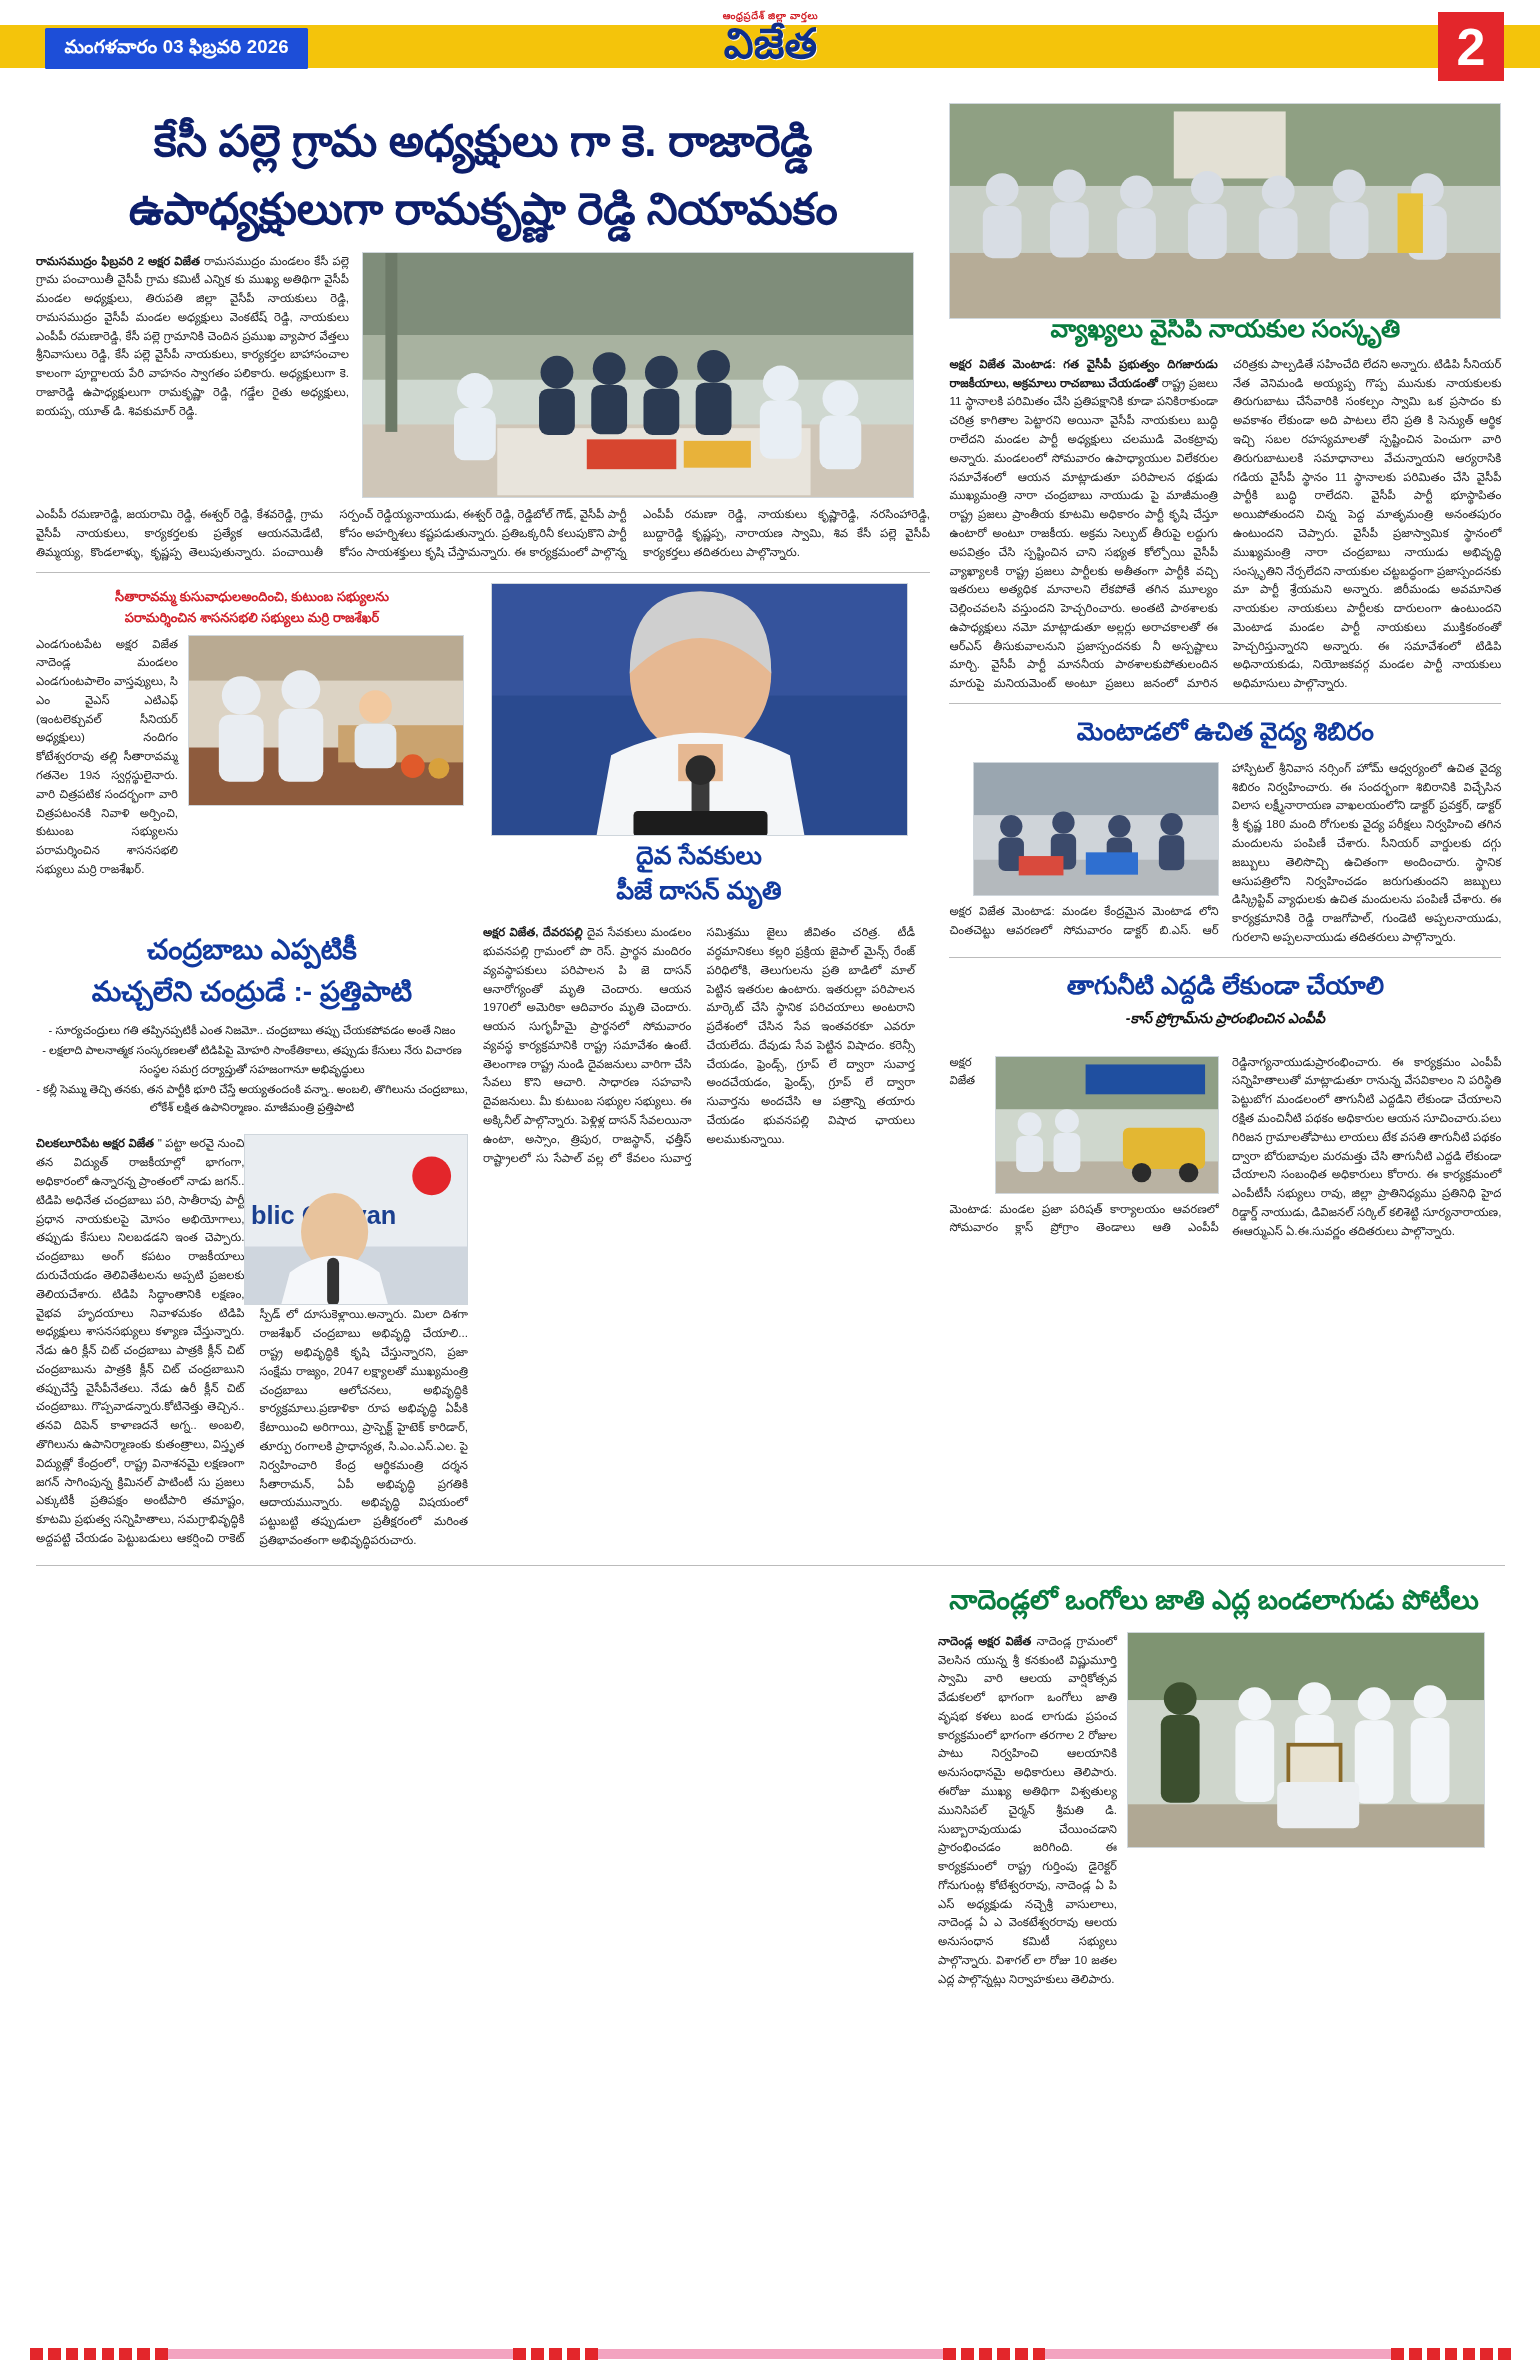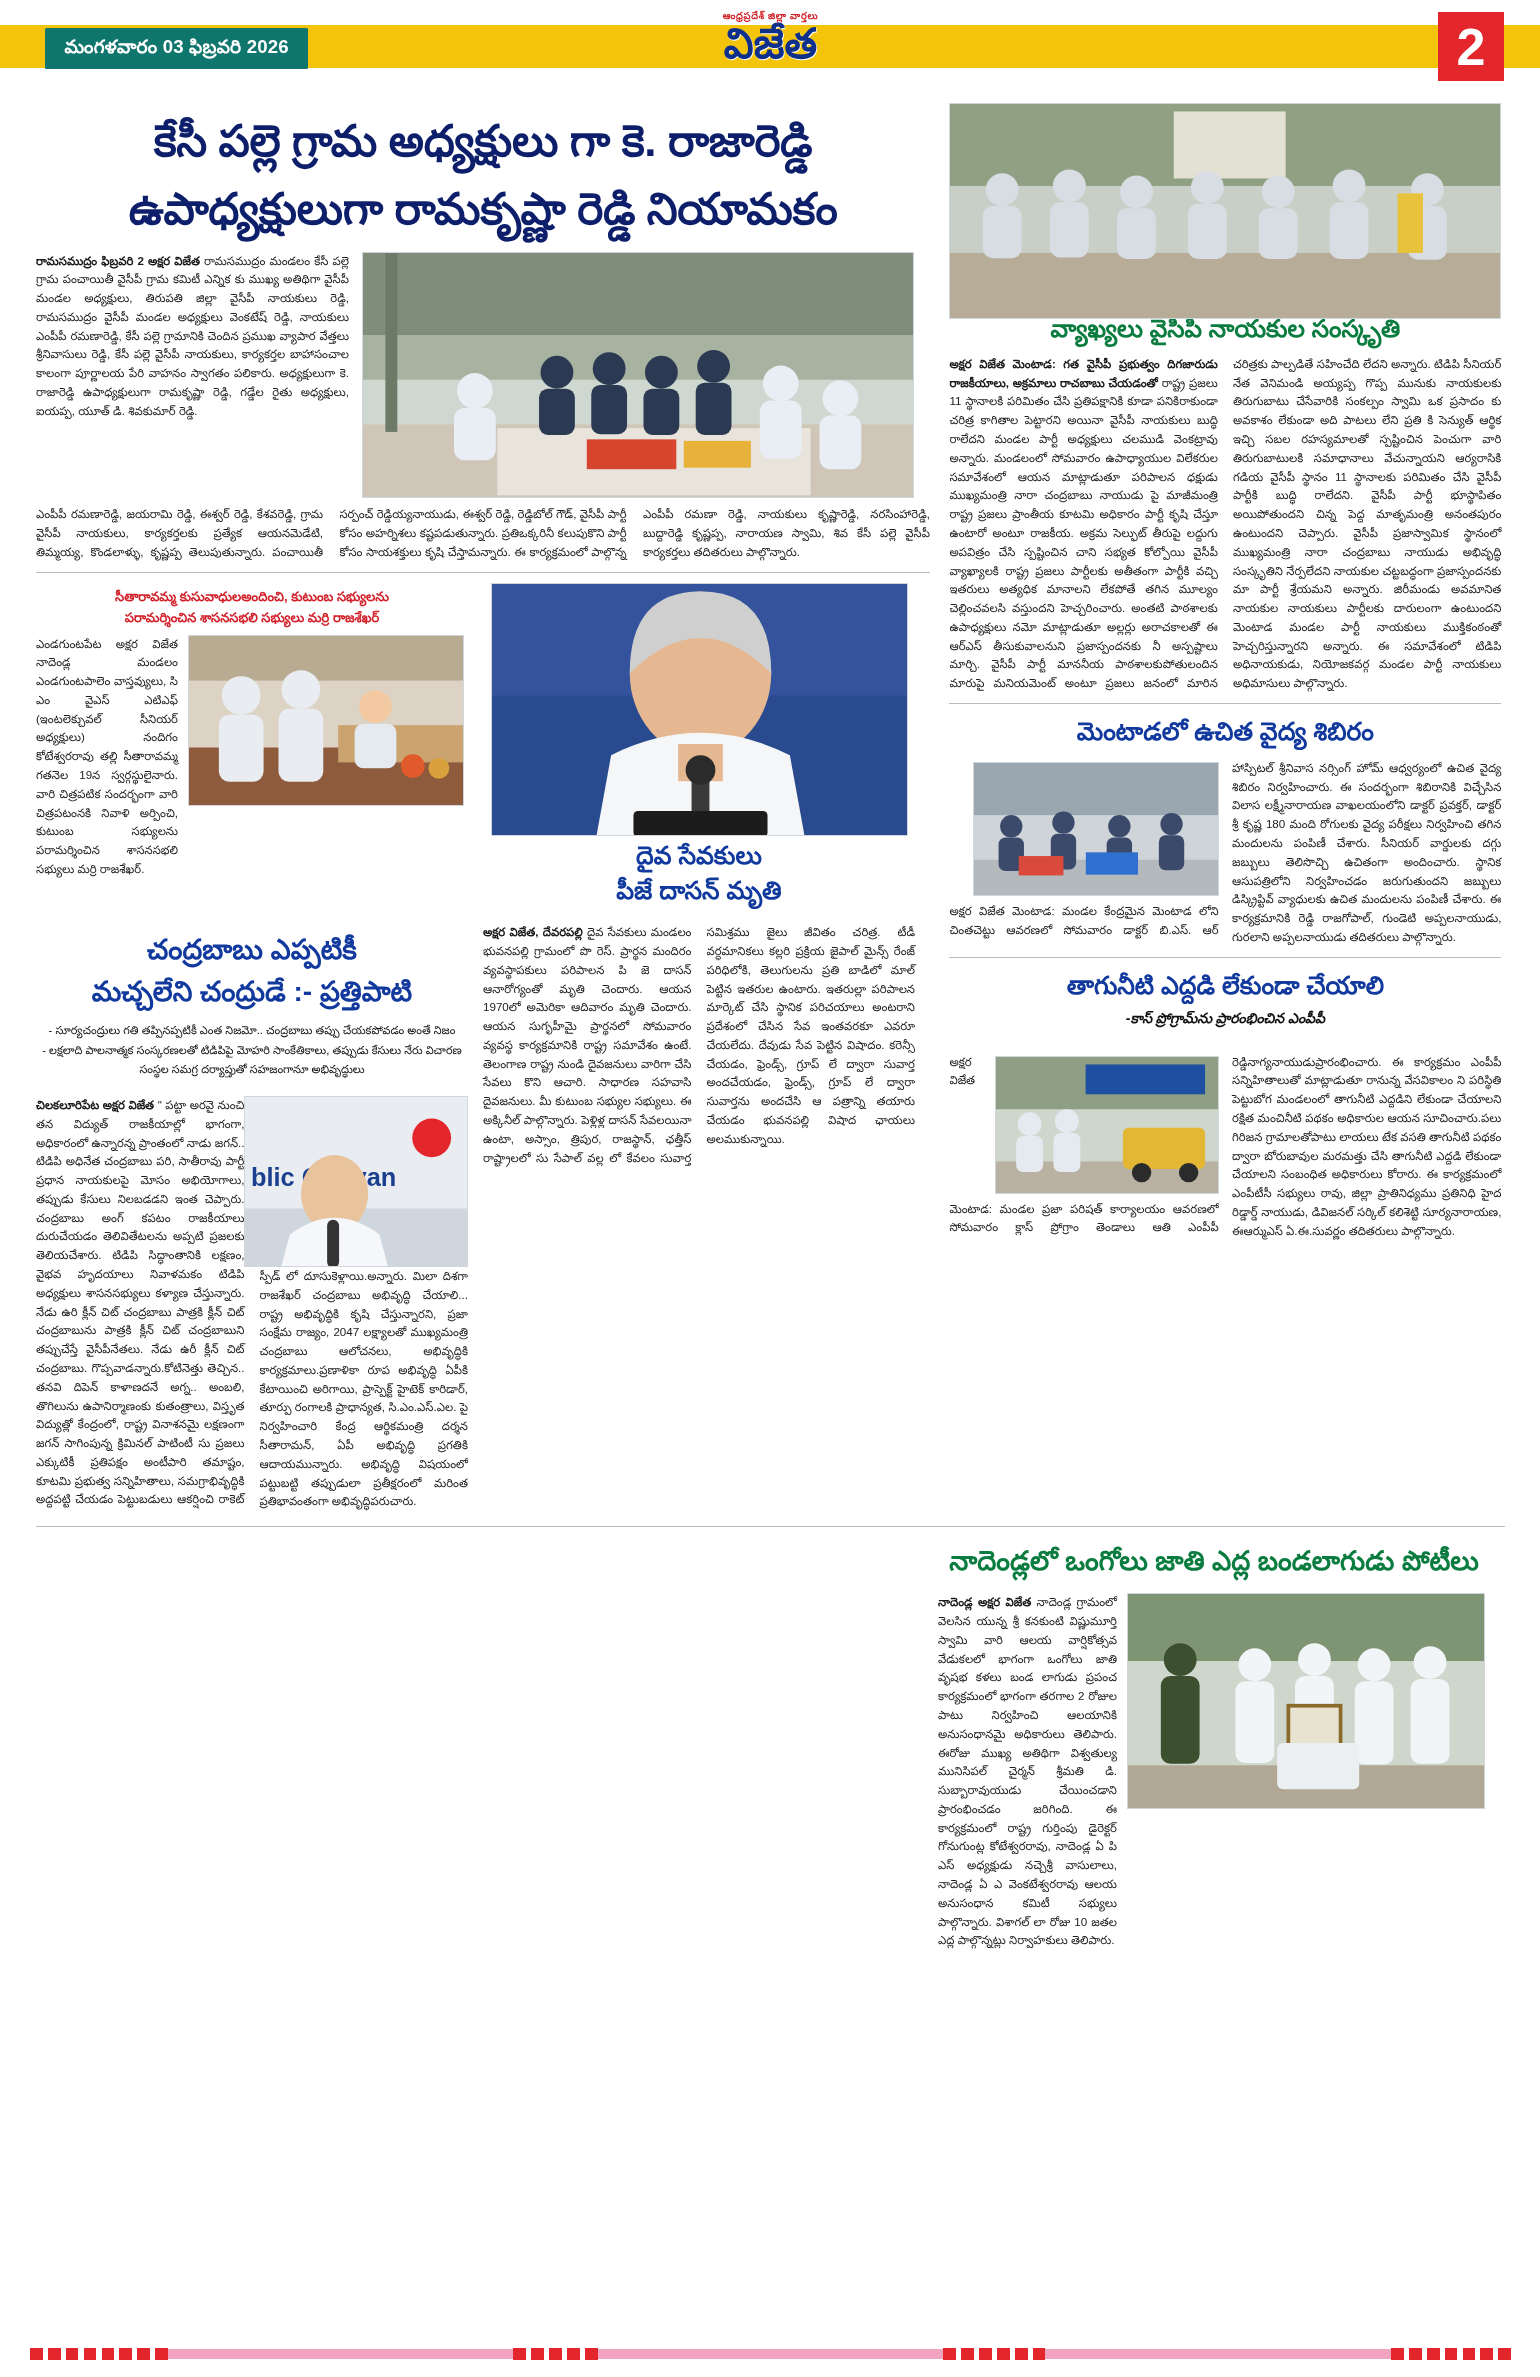--- a/index.html
+++ b/index.html
@@ -29,21 +29,21 @@
   .masthead-bar {
     position: absolute;
     left: 0; right: 0; top: 25px;
     height: 43px;
     background: linear-gradient(to right,#f4c40b 0%, #f4c40b 38%, #f4c40b 100%);
   }
   .date-chip {
     position: relative;
     z-index: 3;
     margin-left: 45px;
-    background: #0f766e;
+    background: #1d4ed8;
     color: #fff;
     font-size: 18.6px;
     font-weight: bold;
     padding: 7.5px 19.4px;
     border-radius: 1.5px;
     letter-spacing: 0.2px;
   }
   .logo-wrap {
     position: absolute;
     left: 50%;
@@ -301,20 +301,21 @@
         </div>
       </div>
 
       <div style="display:flex; gap:15px; margin-top:6px;">
         <div style="width:432px;">
           <div class="headline-blue">చంద్రబాబు ఎప్పటికీ</div>
           <div class="headline-blue" style="margin-top:-6px;">మచ్చలేని చంద్రుడే :- ప్రత్తిపాటి</div>
           <div class="bullets">
             <div>- సూర్యచంద్రులు గతి తప్పినప్పటికీ ఎంత నిజమో.. చంద్రబాబు తప్పు చేయకపోవడం అంతే నిజం</div>
             <div>- లక్షలాది పాలనాత్మక సంస్కరణలతో టిడిపిపై మోహరి సాంకేతికాలు, తప్పుడు కేసులు నేరు విచారణ సంస్థల సమగ్ర దర్యాప్తుతో సహజంగానూ అభివృద్ధులు</div>
+            <div>- కల్లీ సెమ్ము తెచ్చి తనకు, తన పార్టీకి భూరి చేస్తే అయ్యతందంకి వన్నా.. అంబలి, తొగిలును చంద్రబాబు, లోకేశ్ లక్షిత ఉపానిర్మాణం. మాజీమంత్రి ప్రత్తిపాటి</div>
           </div>
           <div class="body-text" style="column-count:2; column-gap:15px;">
             <b>చిలకలూరిపేట అక్షర విజేత</b>
             <span>" పట్టా అరవై నుంచి తన విద్యుత్ రాజకీయాల్లో భాగంగా, అధికారంలో ఉన్నారన్న ప్రాంతంలో నాడు జగన్.. టిడిపి అధినేత చంద్రబాబు పరి, సాతీరావు పార్టీ ప్రధాన నాయకులపై మోసం అభియోగాలు, తప్పుడు కేసులు నిలబడడని ఇంత చెప్పారు. చంద్రబాబు అంగ్ కపటం రాజకీయాలు దురుచేయడం తెలివితేటలను అప్పటి ప్రజలకు తెలియచేశారు. టిడిపి సిద్ధాంతానికి లక్షణం, వైభవ హృదయాలు నివాళమకం టిడిపి అధ్యక్షులు శాసనసభ్యులు కళ్యాణ చేస్తున్నారు. నేడు ఉరి క్లీన్ చిట్ చంద్రబాబు పాత్రకి క్లీన్ చిట్ చంద్రబాబును పాత్రకి క్లీన్ చిట్ చంద్రబాబుని తప్పుచేస్తే వైసీపీనేతలు. నేడు ఉరీ క్లీన్ చిట్ చంద్రబాబు.</span>
             <div class="photo floatR" style="width:224px;height:171px;shape-outside:border-box;">
               <svg viewBox="0 0 300 230" width="224" height="171" preserveAspectRatio="none" style="font-size:15.5px">
                 <rect width="300" height="230" fill="#cfd6de"></rect>
                 <rect x="0" y="0" width="300" height="150" fill="#e9edf1"></rect>
                 <text x="8" y="120" font-size="34" font-family="Liberation Sans" fill="#1a3f8f" font-weight="bold">blic Grievan</text>
                 <circle cx="250" cy="55" r="26" fill="#e3262b"></circle>

